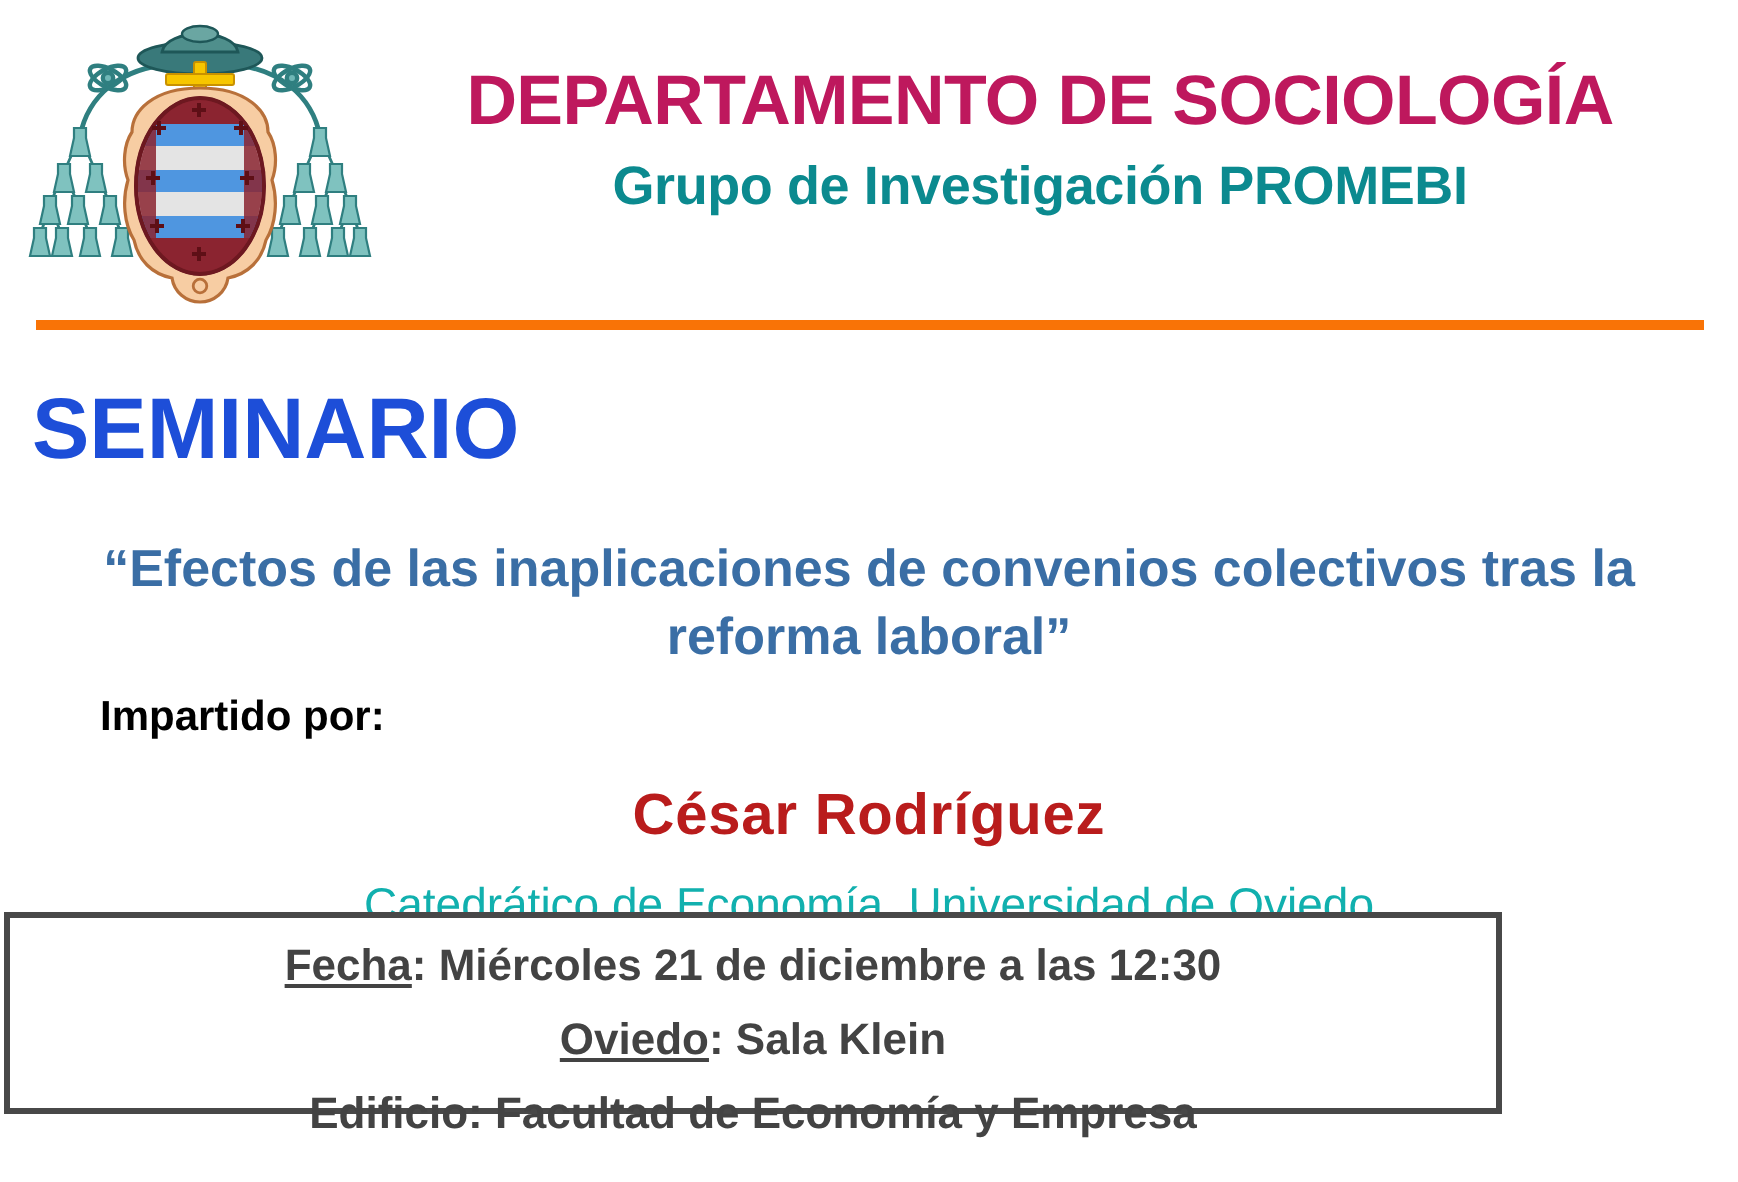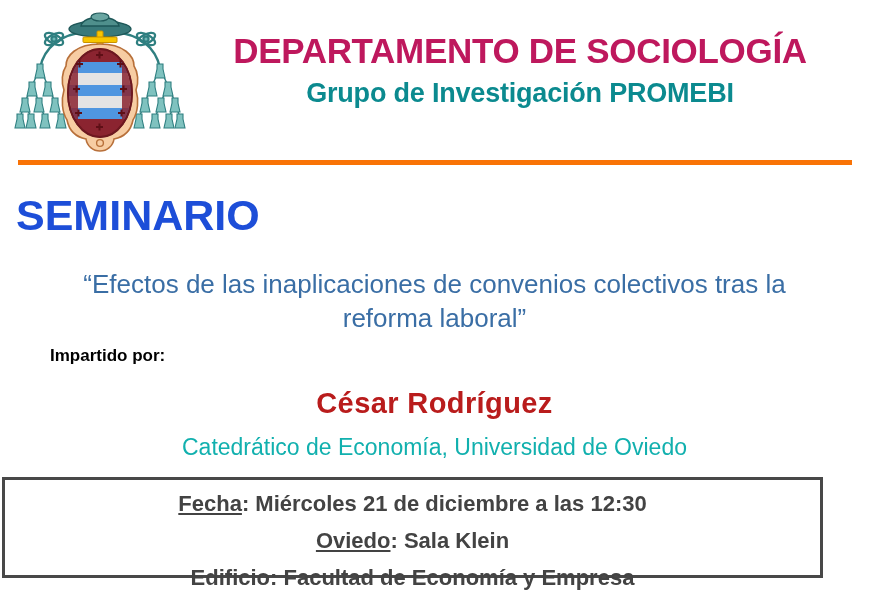--- a/index.html
+++ b/index.html
@@ -87,32 +87,32 @@
     font-weight: bold;
     line-height: 1.12;
     letter-spacing: 0px;
   }
   .seminar-topic {
     margin: 0;
     padding-top: 12px;
     text-align: center;
     color: #3a6ea5;
     font-size: 26px;
-    font-weight: normal;
+    font-weight: bold;
     line-height: 1.32;
     padding-left: 45px;
     padding-right: 45px;
   }
   .impartido {
     margin: 0;
     padding-top: 10px;
     padding-left: 50px;
     text-align: left;
     color: #000000;
-    font-size: 17px;
+    font-size: 21px;
     font-weight: bold;
     line-height: 1.2;
   }
   .speaker-name {
     margin: 0;
     padding-top: 22px;
     text-align: center;
     color: #b91c1c;
     font-size: 29px;
     font-weight: bold;
@@ -126,22 +126,22 @@
     color: #11b0ae;
     font-size: 23px;
     font-weight: normal;
     line-height: 1.2;
   }
 
   
   .info-box {
     position: absolute;
     left: 2px;
-    top: 477px;
-    width: 821px;
+    top: 456px;
+    width: 749px;
     height: 101px;
     border: 3px solid #484848;
     box-sizing: border-box;
     background: #ffffff;
   }
   .info-line {
     margin: 0;
     text-align: center;
     color: #434343;
     font-size: 22px;

